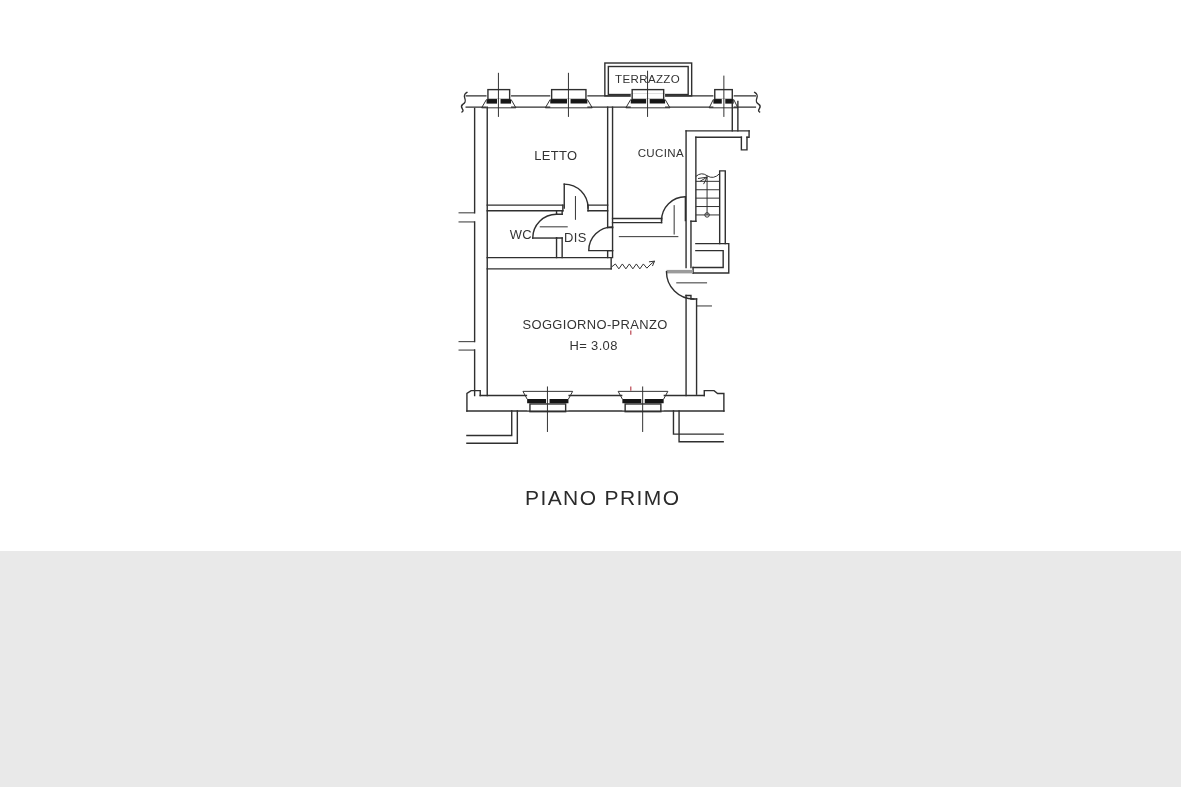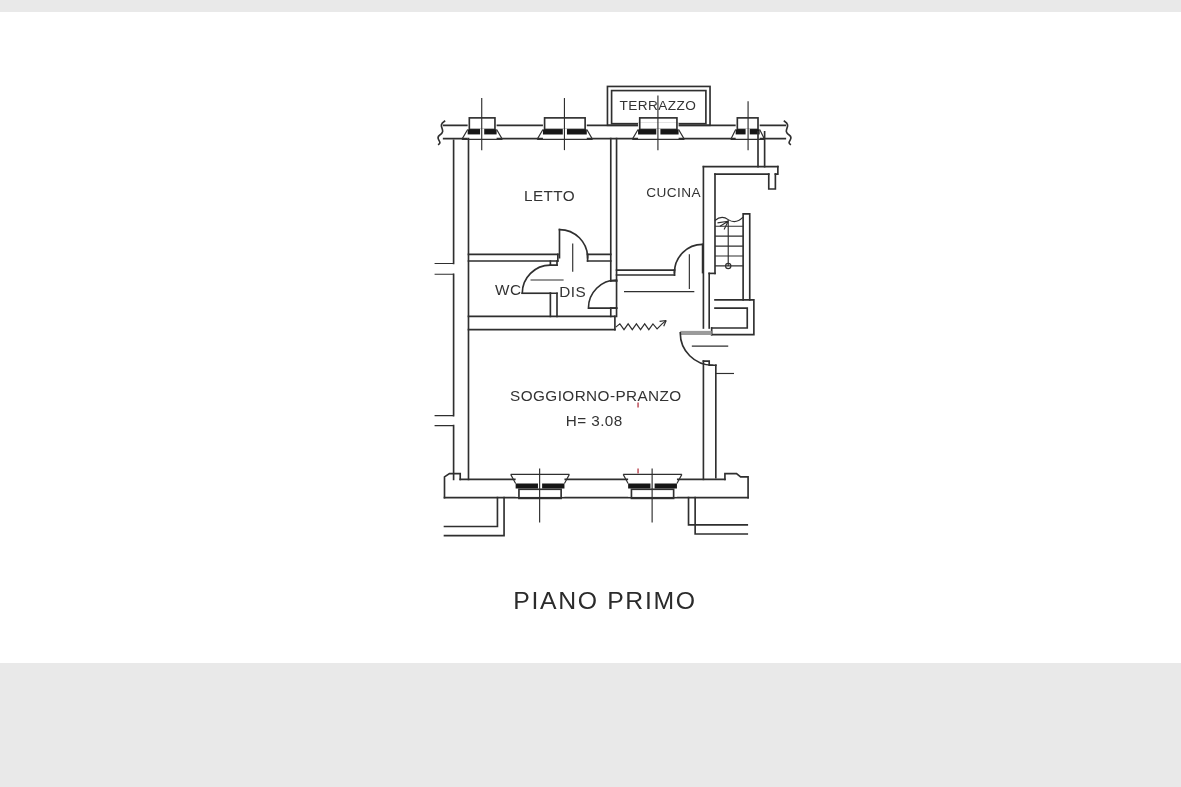--- a/index.html
+++ b/index.html
@@ -1,18 +1,18 @@
 <!DOCTYPE html>
 <html style="--bg: #ffffff; --line: #2f2f2f; --glazing: #161616; --door-leaf: #9b9b9b; --text: #333333; --artifact: #c4606a;"><head>
 <meta charset="utf-8">
 <style>
   html,body{margin:0;padding:0;background:#e9e9e9;}
   .page{
-    position:relative;width:1181px;height:651px;background:var(--bg,#fff);
-    margin:12px auto;overflow:hidden;
+    position:relative;width:1181px;height:551px;background:var(--bg,#fff);
+    margin:0 auto;overflow:hidden;
     font-family:"Liberation Sans", sans-serif;
   }
   svg{display:block;width:100%;height:100%;}
   .wall{stroke:var(--line,#2f2f2f);stroke-width:2;fill:none;stroke-linecap:square;stroke-linejoin:miter;}
   .thin{stroke:var(--line,#2f2f2f);stroke-width:1.4;fill:none;stroke-linecap:butt;}
   .glaz{stroke:var(--glazing,#161616);stroke-width:6;fill:none;}
   .leaf{stroke:var(--door-leaf,#9b9b9b);stroke-width:5;fill:none;}
   .whiteout{fill:#ffffff;stroke:none;}
   .artifact{stroke:var(--artifact,#c4606a);stroke-width:2;fill:none;}
   text{fill:var(--text,#333);font-family:"Liberation Sans",sans-serif;}

